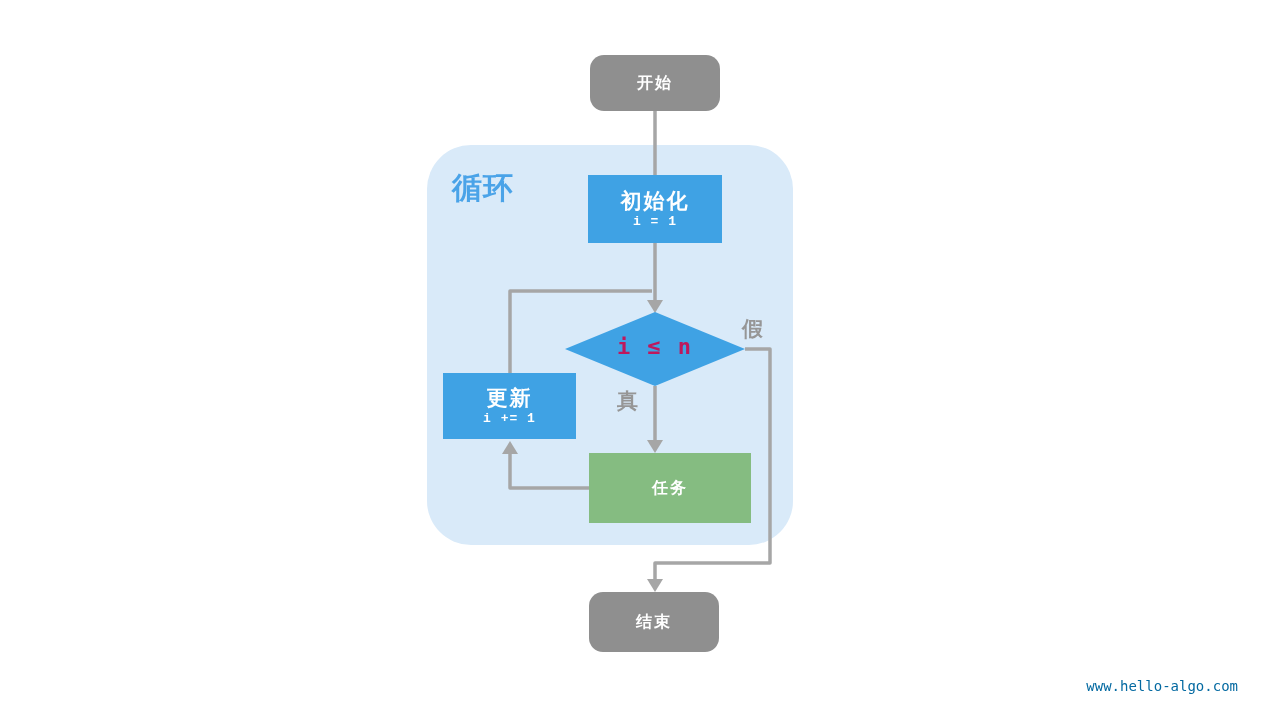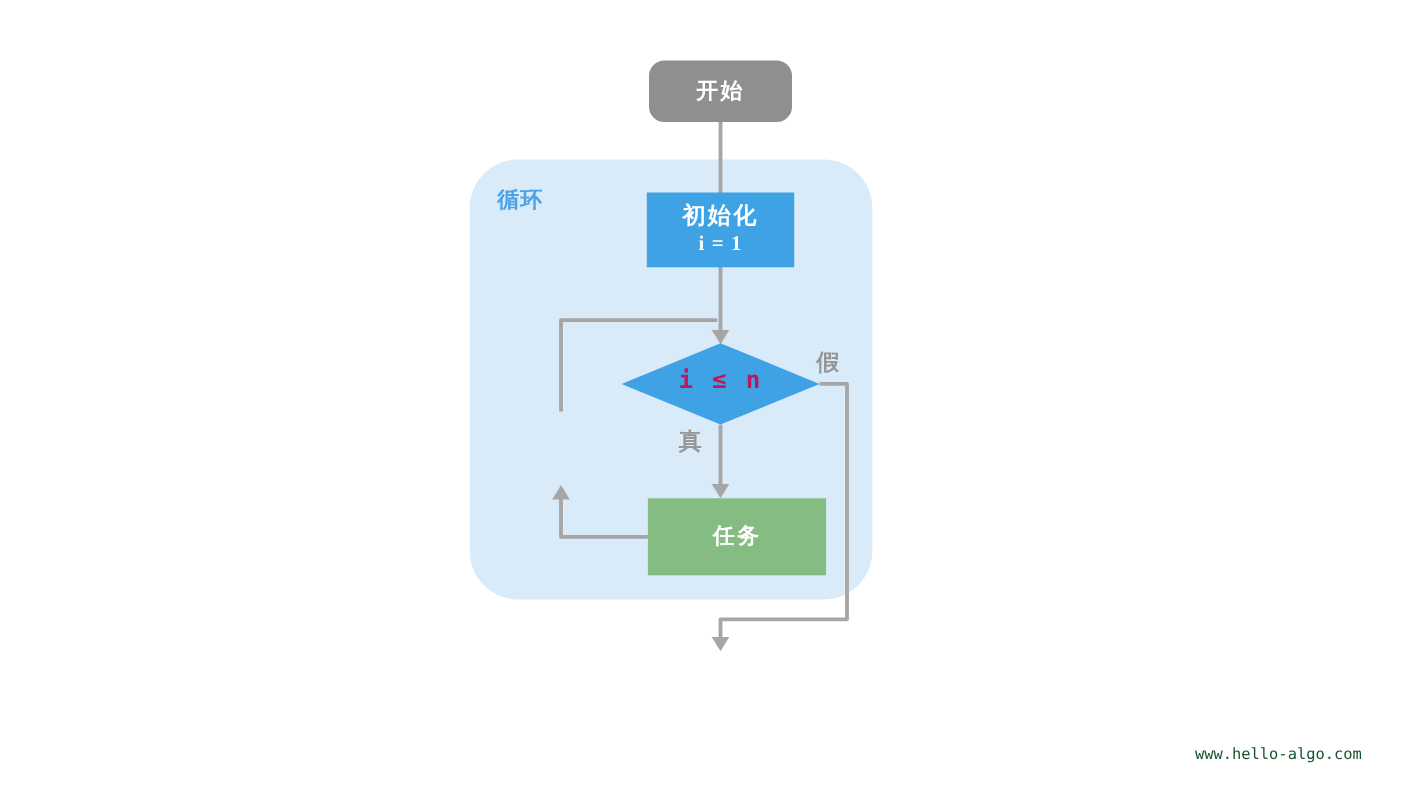--- a/index.html
+++ b/index.html
@@ -18,21 +18,21 @@
     left: 427px; top: 145px;
     width: 366px; height: 400px;
     background: #D9EAF9;
     border-radius: 44px;
     z-index: 0;
   }
   .loop-label {
     position: absolute;
     left: 452px; top: 168px;
     color: #4AA3E8;
-    font-size: 20px;
+    font-size: 30px;
     font-weight: bold;
     z-index: 3;
     letter-spacing: 1px;
   }
 
   
   svg.edges {
     position: absolute; left: 0; top: 0;
     width: 1280px; height: 720px;
     z-index: 1;
@@ -43,23 +43,23 @@
     position: absolute;
     display: flex;
     flex-direction: column;
     align-items: center;
     justify-content: center;
     color: #ffffff;
     font-weight: bold;
     z-index: 2;
     line-height: 1.25;
   }
-  .node .zh   { font-size: 20px; letter-spacing: 2px; }
+  .node .zh   { font-size: 16px; letter-spacing: 2px; }
   .node .zh-sm{ font-size: 21px; letter-spacing: 2px; }
-  .node .code { font-family: Liberation Serif, serif; font-size: 19px; font-weight: bold; letter-spacing: 1px; }
+  .node .code { font-family: Liberation Mono, monospace; font-size: 13px; font-weight: bold; letter-spacing: 1px; }
 
   .node-terminal { background: #8F8F8F; border-radius: 14px; }
   .node-start { left: 590px; top: 55px;  width: 130px; height: 56px; }
   .node-end   { left: 589px; top: 592px; width: 130px; height: 60px; }
 
   .node-process { background: #3FA2E4; }
   .node-init    { left: 588px; top: 175px; width: 134px; height: 68px; text-align: center; }
   .node-update  { left: 443px; top: 373px; width: 133px; height: 66px; }
 
   .node-task { background: #85BC81; left: 589px; top: 453px; width: 162px; height: 70px; }
@@ -83,21 +83,21 @@
     font-size: 21px;
     font-weight: bold;
     z-index: 3;
   }
   .edge-label-true  { left: 617px; top: 387px; }
   .edge-label-false { left: 742px; top: 315px; }
 
   .watermark {
     position: absolute;
     right: 42px; top: 678px;
-    color: #14532d;
+    color: #0369a1;
     font-family: "DejaVu Sans Mono", monospace;
     font-size: 14px;
     z-index: 3;
   }
 </style>
 </head>
 <body>
 
 <div class="stage">
 
@@ -126,24 +126,31 @@
     <span class="zh">开始</span>
   </div>
 
   <div class="node node-process node-init">
     <span class="zh-sm">初始化</span>
     <span class="code">i = 1</span>
   </div>
 
   <div class="diamond-label">i ≤ n</div>
 
+  <div class="node node-process node-update">
+    <span class="zh-sm">更新</span>
+    <span class="code">i += 1</span>
+  </div>
 
   <div class="node node-task">
     <span class="zh">任务</span>
   </div>
 
+  <div class="node node-terminal node-end">
+    <span class="zh">结束</span>
+  </div>
 
   <div class="edge-label edge-label-true">真</div>
   <div class="edge-label edge-label-false">假</div>
 
   <div class="watermark">www.hello-algo.com</div>
 
 </div>
 
 </body></html>

